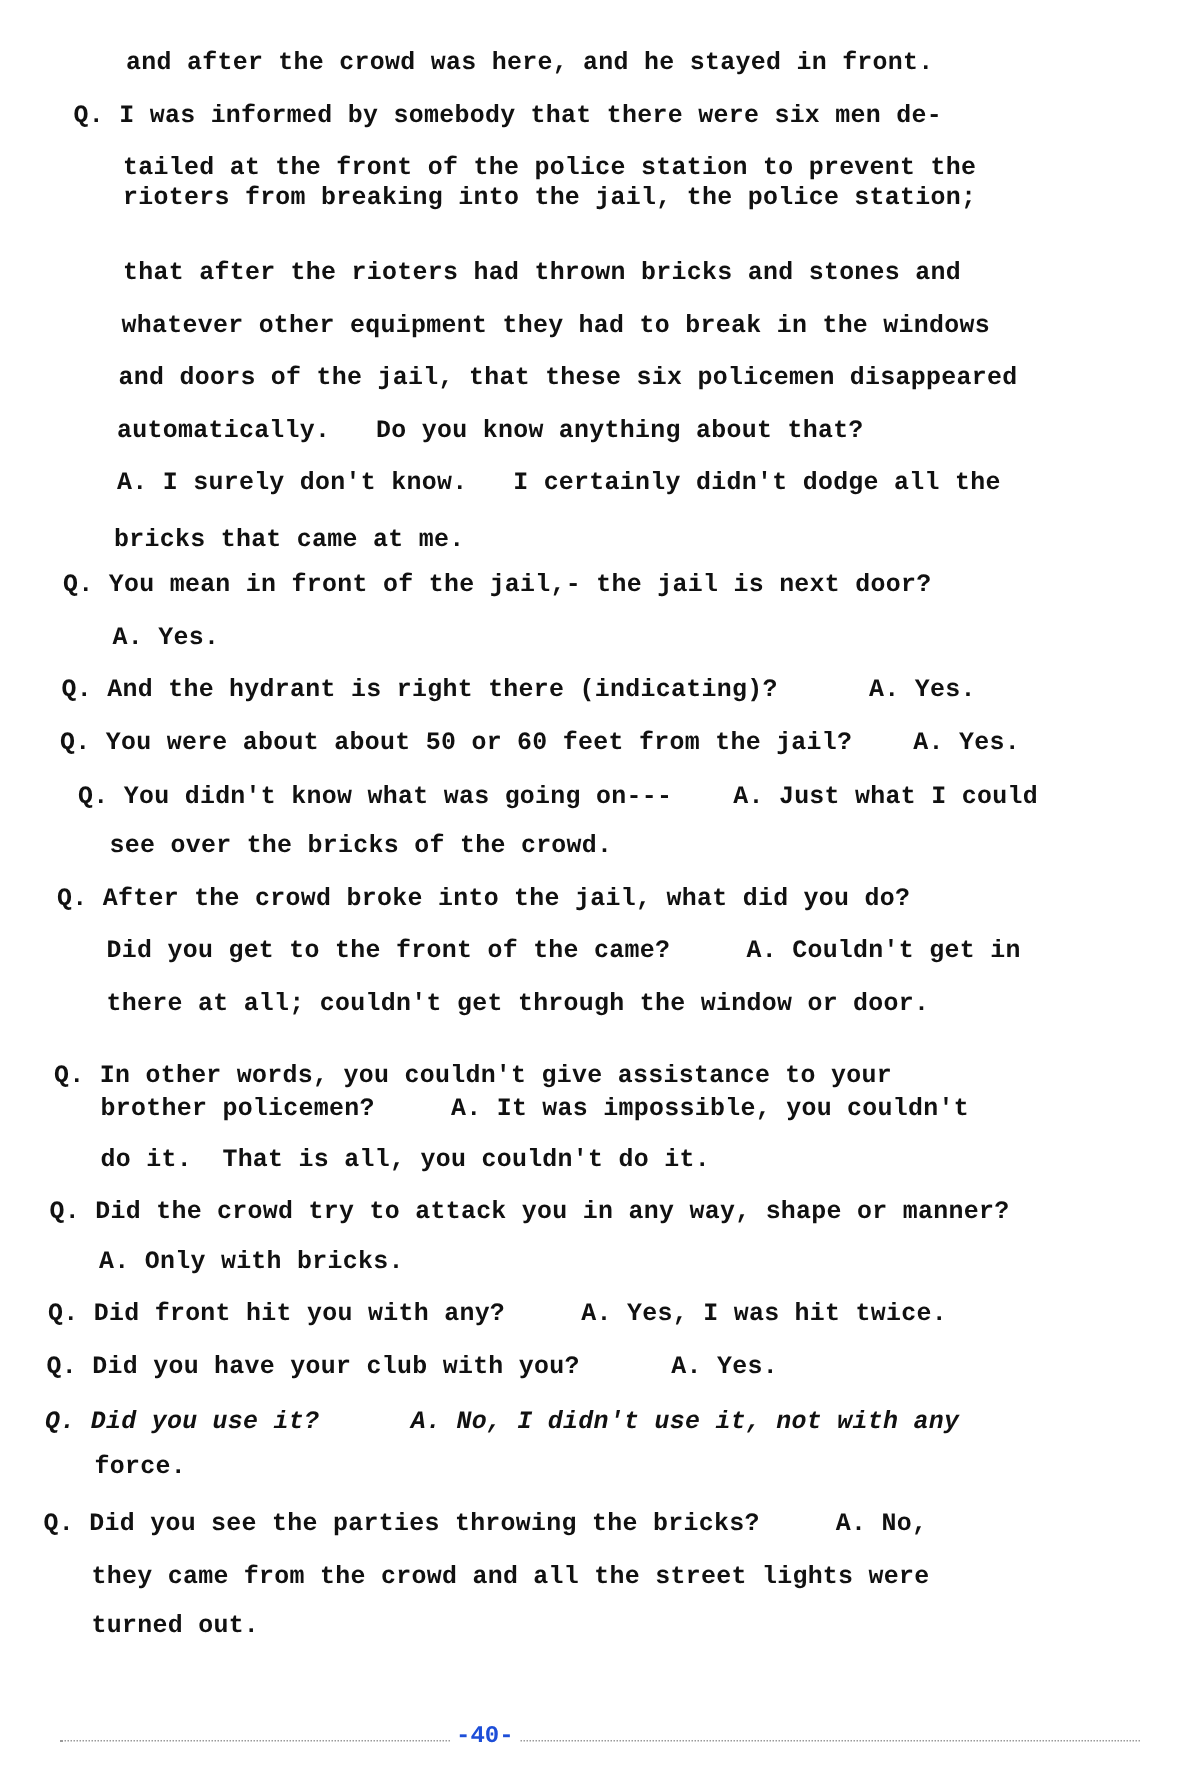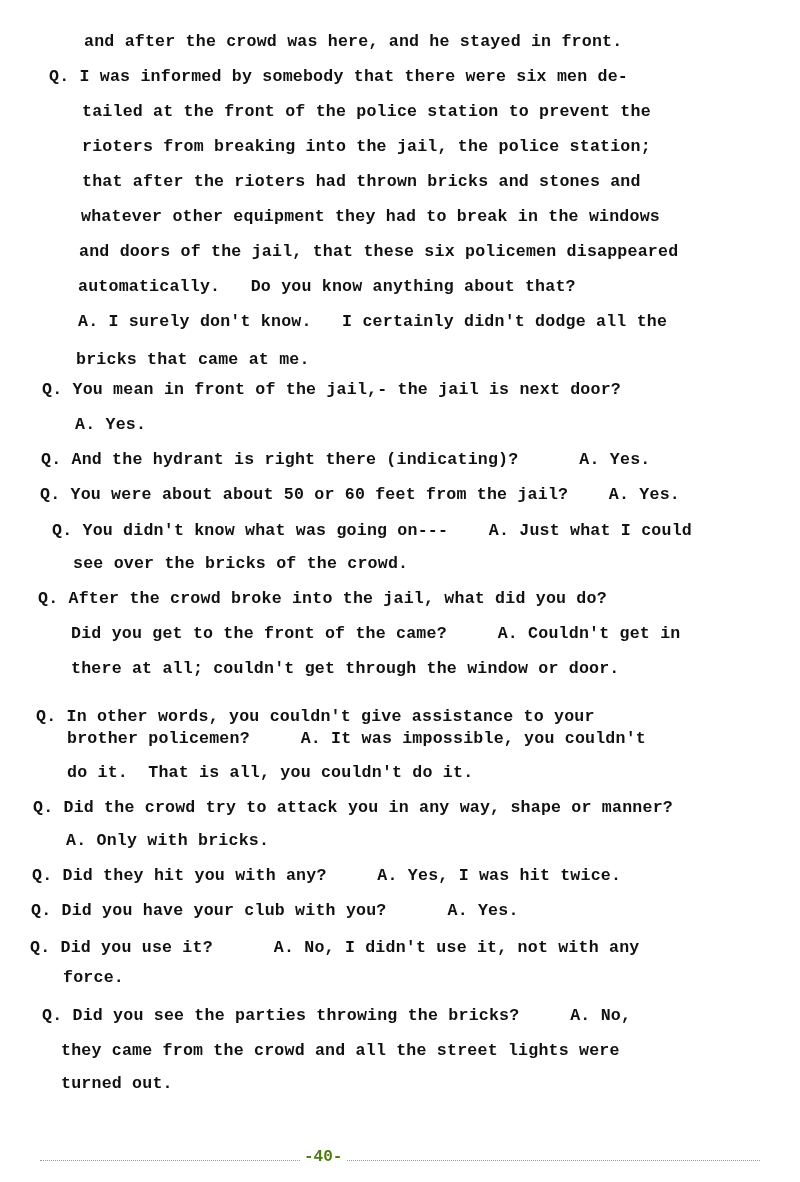--- a/index.html
+++ b/index.html
@@ -17,57 +17,57 @@
     }
     .footer-rule {
       position: absolute;
       left: 40px; top: 1160px; width: 720px; height: 0;
       border-top: 1px dotted #9a9a9a;
     }
     .page-number {
       position: absolute;
       left: 300px; top: 1148px;
       font-family: "Liberation Mono", "DejaVu Sans Mono", monospace;
-      font-size: 16px; font-weight: bold; color: #4d7c0f;
+      font-size: 16px; font-weight: bold; color: #1d4ed8;
       background: #fff; padding: 0 4px;
     }
   </style>
 </head>
 <body>
 
 <div class="page">
   <div id="lines">
     <div class="line" style="left: 84px; top: 32px;">and after the crowd was here, and he stayed in front.</div>
     <div class="line" style="left: 49px; top: 67px;">Q. I was informed by somebody that there were six men de-</div>
     <div class="line" style="left: 82px; top: 102px;">tailed at the front of the police station to prevent the</div>
-    <div class="line" style="left: 82px; top: 137px;">rioters from breaking into the jail, the police station;</div>
+    <div class="line" style="left: 82px; top: 122px;">rioters from breaking into the jail, the police station;</div>
     <div class="line" style="left: 82px; top: 172px;">that after the rioters had thrown bricks and stones and</div>
     <div class="line" style="left: 81px; top: 207px;">whatever other equipment they had to break in the windows</div>
     <div class="line" style="left: 79px; top: 242px;">and doors of the jail, that these six policemen disappeared</div>
     <div class="line" style="left: 78px; top: 277px;">automatically.   Do you know anything about that?</div>
     <div class="line" style="left: 78px; top: 312px;">A. I surely don't know.   I certainly didn't dodge all the</div>
     <div class="line" style="left: 76px; top: 350px;">bricks that came at me.</div>
     <div class="line" style="left: 42px; top: 380px; text-align: right;">Q. You mean in front of the jail,- the jail is next door?</div>
     <div class="line" style="left: 75px; top: 415px;">A. Yes.</div>
     <div class="line" style="left: 41px; top: 450px;">Q. And the hydrant is right there (indicating)?      A. Yes.</div>
     <div class="line" style="left: 40px; top: 485px;">Q. You were about about 50 or 60 feet from the jail?    A. Yes.</div>
     <div class="line" style="left: 52px; top: 521px;">Q. You didn't know what was going on---    A. Just what I could</div>
     <div class="line" style="left: 73px; top: 554px;">see over the bricks of the crowd.</div>
     <div class="line" style="left: 38px; top: 589px;">Q. After the crowd broke into the jail, what did you do?</div>
     <div class="line" style="left: 71px; top: 624px;">Did you get to the front of the came?     A. Couldn't get in</div>
     <div class="line" style="left: 71px; top: 659px;">there at all; couldn't get through the window or door.</div>
     <div class="line" style="left: 36px; top: 694px; margin-top: 13px;">Q. In other words, you couldn't give assistance to your</div>
     <div class="line" style="left: 67px; top: 729px;">brother policemen?     A. It was impossible, you couldn't</div>
     <div class="line" style="left: 67px; top: 763px;">do it.  That is all, you couldn't do it.</div>
     <div class="line" style="left: 33px; top: 798px;">Q. Did the crowd try to attack you in any way, shape or manner?</div>
     <div class="line" style="left: 66px; top: 831px;">A. Only with bricks.</div>
-    <div class="line" style="left: 32px; top: 866px;">Q. Did they hit you with any?     A. Yes, I was hit twice.</div>
+    <div class="line" style="left: 32px; top: 866px;">Q. Did front hit you with any?     A. Yes, I was hit twice.</div>
     <div class="line" style="left: 31px; top: 901px;">Q. Did you have your club with you?      A. Yes.</div>
-    <div class="line" style="left: 30px; top: 938px;">Q. Did you use it?      A. No, I didn't use it, not with any</div>
+    <div class="line" style="left: 30px; top: 938px; font-style: italic;">Q. Did you use it?      A. No, I didn't use it, not with any</div>
     <div class="line" style="left: 63px; top: 968px;">force.</div>
-    <div class="line" style="left: 29px; top: 1006px; margin-left: 13px;">Q. Did you see the parties throwing the bricks?     A. No,</div>
+    <div class="line" style="left: 29px; top: 1006px;">Q. Did you see the parties throwing the bricks?     A. No,</div>
     <div class="line" style="left: 61px; top: 1041px;">they came from the crowd and all the street lights were</div>
     <div class="line" style="left: 61px; top: 1074px;">turned out.</div>
   </div>
 
   <div class="footer-rule"></div>
   <div class="page-number">-40-</div>
 </div>
 
 </body></html>

